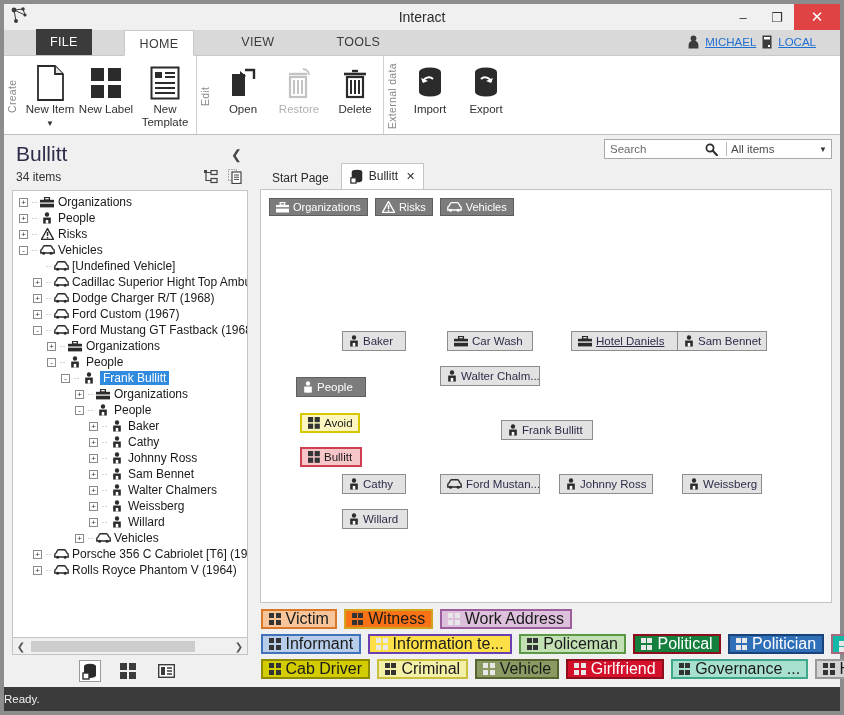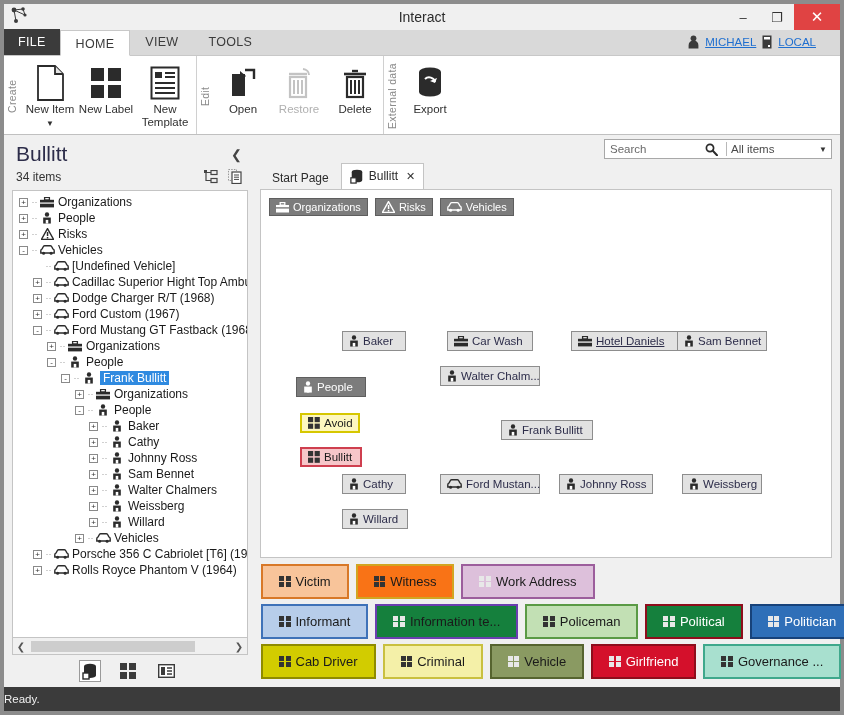--- a/index.html
+++ b/index.html
@@ -39,21 +39,21 @@
   .win-btn.close { background:#e04343; color:#fff; width:46px; font-size:15px; }
 
   
   .ribbon-tabs {
     height:26px; background:#d9d9d9; display:flex; align-items:flex-end;
     border-bottom:1px solid #c8c8c8; position:relative;
     flex:0 0 26px;
   }
   .rtab {
     height:26px; line-height:26px; padding:0 15px; font-size:12.5px;
-    color:#3b3b3b; letter-spacing:.3px;
+    color:#3b3b3b; letter-spacing:.3px;margin-left:32px;
   }
   .rtab.file { background:#3b3b3b; color:#fff; padding:0 14px; }
   .rtab.active { background:#fff; border:1px solid #c8c8c8; border-bottom:1px solid #fff;
                  margin-bottom:-1px; position:relative; z-index:3; }
   .user-links {
     margin-left:auto; display:flex; align-items:center; gap:6px; padding-right:24px; height:26px;
   }
   .user-links a { color:#1f6fd0; text-decoration:underline; font-size:11.5px; }
   .user-ic { display:inline-flex; align-items:center; }
 
@@ -151,22 +151,22 @@
     padding:0 6px; background:#e2e2e2; border:1px solid #8d8d8d;
     font-size:11.5px; color:#2d2d4a; white-space:nowrap; z-index:3;
   }
   .gnode.grp { background:#7c7c7c; border-color:#5e5e5e; color:#fff; }
   .gnode.lbl-y { background:#fdf7bf; border:2px solid #d6c700; color:#1a1a1a; }
   .gnode.lbl-r { background:#f6c6c9; border:2px solid #cf3f4f; color:#1a1a1a; }
 
   .legend { padding:6px 8px 8px 9px; display:flex; flex-direction:column; gap:5px; flex:0 0 auto; }
   .lrow { display:flex; gap:7px; }
   .chip {
-    display:flex; align-items:center; gap:5px; height:35px; padding:0 16px;
-    border-width:2px; border-style:solid; font-size:13px; white-space:nowrap;
+    display:flex; align-items:center; gap:5px; height:20px; padding:0 6px;
+    border-width:2px; border-style:solid; font-size:16px; white-space:nowrap;
   }
   .grid4 { display:grid; grid-template-columns:5px 5px; grid-template-rows:5px 5px; gap:1.5px; }
   .grid4 i { display:block; background:#333; }
   .grid4.lt i { background:#e8e8e8; }
 
   .statusbar {
     height:24px; background:#3b3b3b; color:#f0f0f0; display:flex; align-items:center;
     padding-left:0; font-size:11.5px; flex:0 0 24px;
   }
   svg { display:block; }
@@ -289,20 +289,31 @@
               <path d="M5 8 h22" stroke="#2b2b2b" stroke-width="2.6"></path>
               <path d="M13 5 h6" stroke="#2b2b2b" stroke-width="2.4"></path>
             </svg>
         </div>
         <div class="lb">Delete</div>
       </div>
     </div>
 
     <div class="rgroup">
       <div class="glabel">External data</div>
+      <div class="ritem">
+        <div class="ic">
+          <svg width="32" height="34" viewBox="0 0 32 34">
+              <ellipse cx="16" cy="6" rx="11" ry="4.5" fill="#2b2b2b"></ellipse>
+              <path d="M5 6 v20 a11 4.5 0 0 0 22 0 v-20" fill="#2b2b2b"></path>
+              <path d="M9 16 a6 6 0 0 1 10 -3" fill="none" stroke="#fff" stroke-width="2"></path>
+              <path d="M7 12 l2 5 l5 -2z" fill="#fff"></path>
+            </svg>
+        </div>
+        <div class="lb">Import</div>
+      </div>
       <div class="ritem">
         <div class="ic">
           <svg width="32" height="34" viewBox="0 0 32 34">
               <ellipse cx="16" cy="6" rx="11" ry="4.5" fill="#2b2b2b"></ellipse>
               <path d="M5 6 v20 a11 4.5 0 0 0 22 0 v-20" fill="#2b2b2b"></path>
               <path d="M21 16 a6 6 0 0 0 -10 -3" fill="none" stroke="#fff" stroke-width="2"></path>
               <path d="M23 12 l-2 5 l-5 -2z" fill="#fff"></path>
             </svg>
         </div>
         <div class="lb">Export</div>
@@ -940,21 +951,21 @@
           <div class="lrow">
             <div class="chip" style="background: rgb(183, 205, 234); border-color: rgb(63, 114, 184); color: rgb(26, 26, 26);">
               <span class="grid4">
                 <i></i>
                 <i></i>
                 <i></i>
                 <i></i>
               </span>
               <span>Informant</span>
             </div>
-            <div class="chip" style="background: #15803d; border-color: rgb(106, 63, 176); color: rgb(26, 26, 26);">
+            <div class="chip" style="background: #fde047; border-color: rgb(106, 63, 176); color: rgb(26, 26, 26);">
               <span class="grid4 lt">
                 <i></i>
                 <i></i>
                 <i></i>
                 <i></i>
               </span>
               <span>Information te...</span>
             </div>
             <div class="chip" style="background: rgb(194, 224, 180); border-color: rgb(90, 154, 69); color: rgb(26, 26, 26);">
               <span class="grid4">

